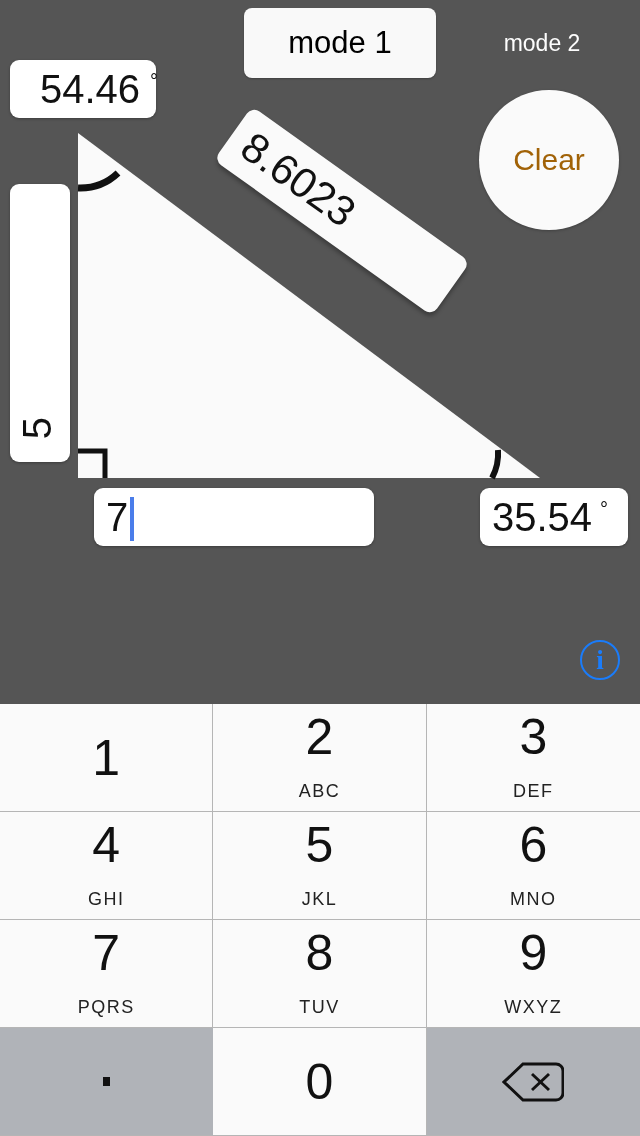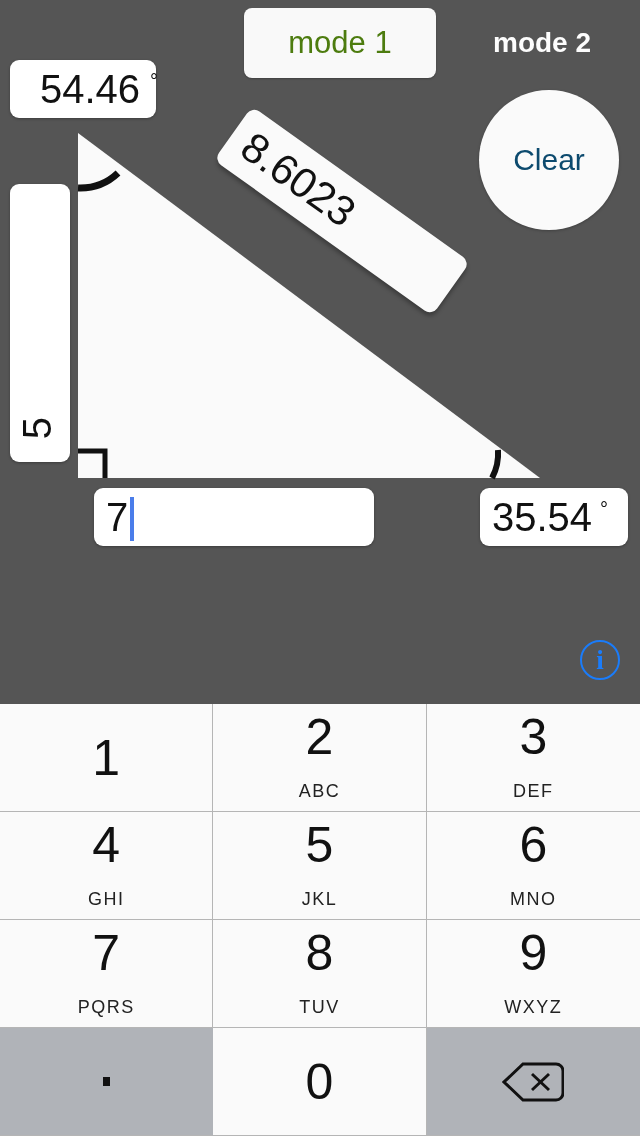--- a/index.html
+++ b/index.html
@@ -31,47 +31,46 @@
   #mode1-button {
     position: absolute;
     left: 244px; top: 8px;
     width: 192px; height: 70px;
     background: #f9f9f9;
     border-radius: 8px;
     display: flex;
     align-items: center;
     justify-content: center;
     font-size: 31px;
-    color: #4d7c0f;
+    color: #000000;
     box-shadow: 0 1px 2px rgba(0,0,0,0.25);
   }
   #mode2-button {
     position: absolute;
     left: 462px; top: 8px;
     width: 160px; height: 70px;
     display: flex;
     align-items: center;
     justify-content: center;
-    font-size: 28px;
+    font-size: 23px;
     color: #fdfdfd;
-    font-weight: bold;
   }
 
   
   #clear-button {
     position: absolute;
     left: 479px; top: 90px;
     width: 140px; height: 140px;
     border-radius: 50%;
     background: #fafafa;
     display: flex;
     align-items: center;
     justify-content: center;
     font-size: 30px;
-    color: #0c4a6e;
+    color: #a16207;
     box-shadow: 0 1px 3px rgba(0,0,0,0.25);
   }
 
   
   #triangle-svg {
     position: absolute;
     left: 0; top: 0;
     width: 640px; height: 704px;
     pointer-events: none;
   }

